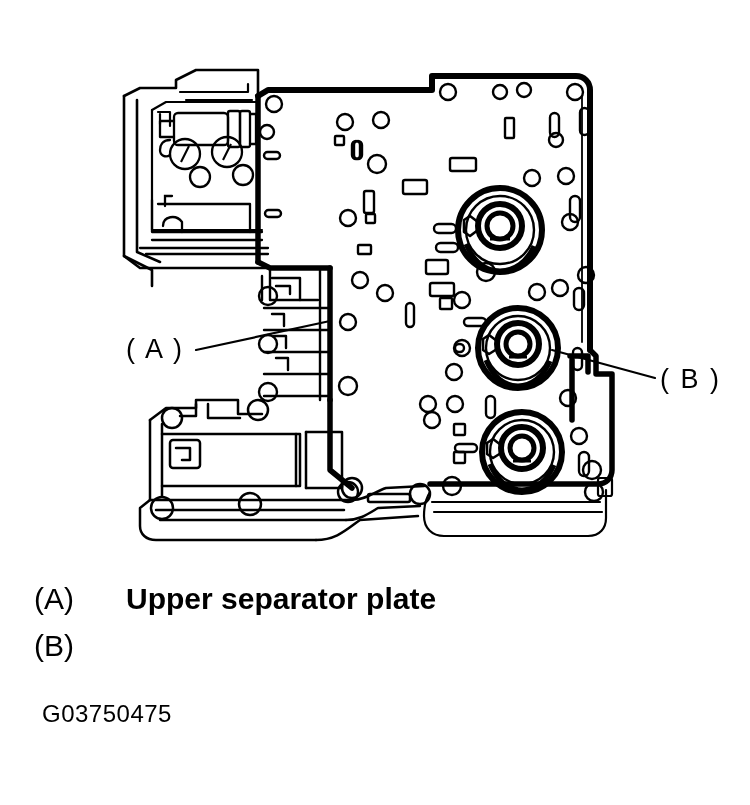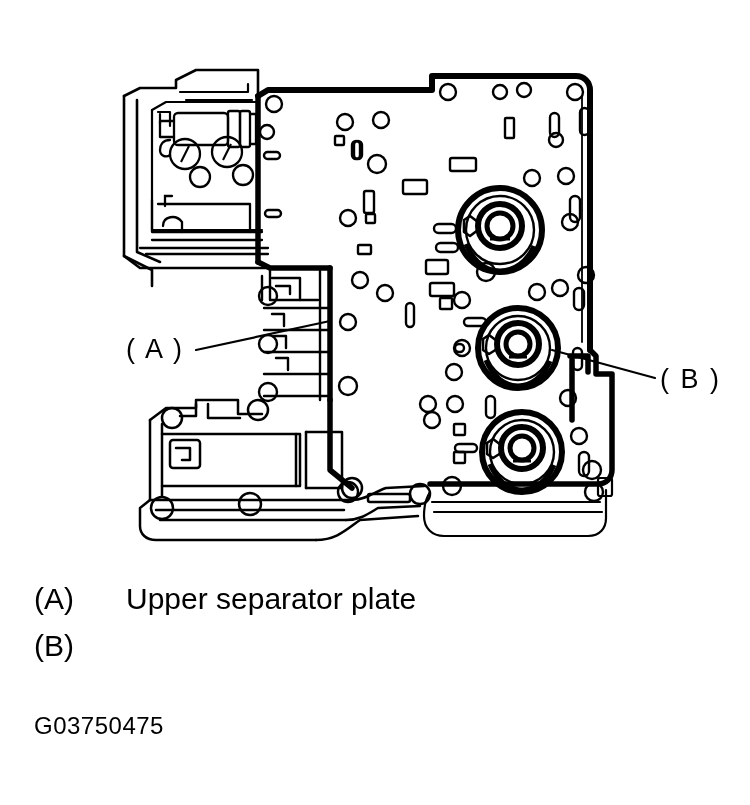--- a/index.html
+++ b/index.html
@@ -48,28 +48,28 @@
     font-size: 30px;
     width: 92px;
     flex: 0 0 92px;
     letter-spacing: 0px;
     white-space: nowrap;
   }
   .legend-label {
     font-size: 30px;
     letter-spacing: 0px;
     white-space: nowrap;
+    font-weight: bold;
   }
   #figure-code {
     position: absolute;
-    left: 34px;
+    left: 42px;
     top: 700px;
     font-size: 24px;
     letter-spacing: 0.5px;
-    margin-top: 12px;
   }
 </style>
 </head>
 <body>
 
 <div id="figure-wrap">
   <svg id="figure-svg" viewBox="0 0 750 570" xmlns="http://www.w3.org/2000/svg">
 
     <g fill="none" stroke="#000" stroke-width="2.6" stroke-linejoin="round" stroke-linecap="round">
 

